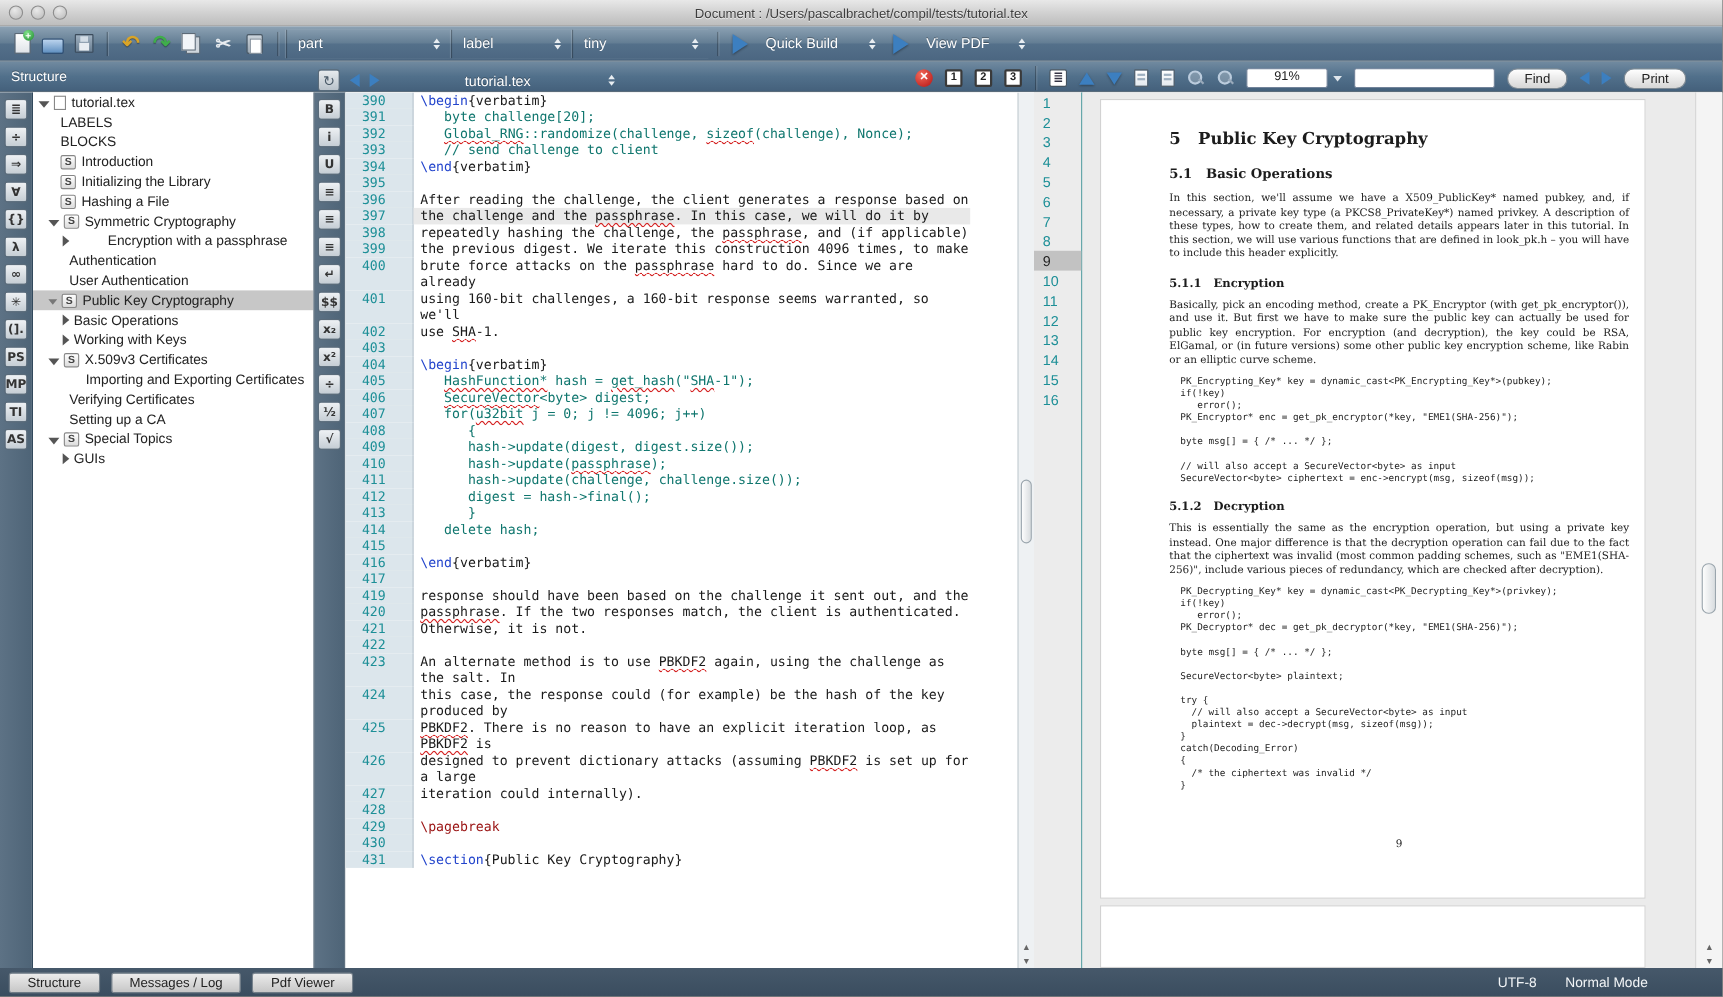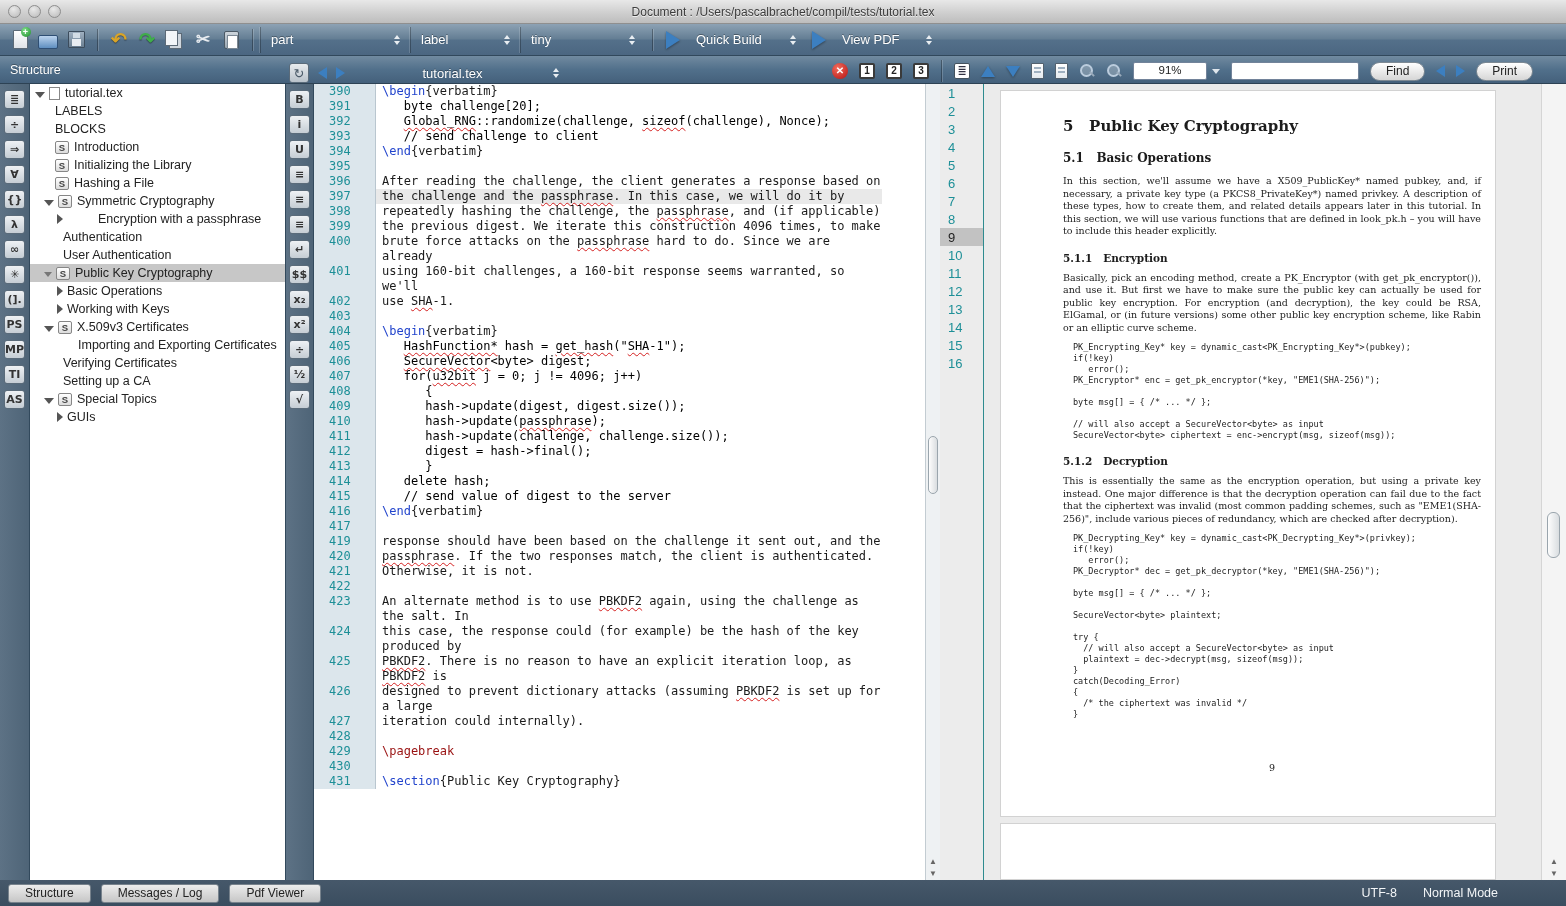--- a/index.html
+++ b/index.html
@@ -107,21 +107,21 @@
   
   .editor{position:absolute;left:314px;top:0;width:626px;height:796px;background:#fff;overflow:hidden;}
   .ecode{font-family:"DejaVu Sans Mono","Liberation Mono",monospace;font-size:12px;line-height:15px;}
   .ln{display:flex;}
   .ln-gut{flex:none;width:62px;background:#dce6ec;border-right:1px solid #b9c6cf;
     color:#1d8f97;padding-left:15px;}
   .ln-txt{flex:none;width:506px;padding-left:6px;white-space:pre-wrap;word-wrap:break-word;color:#1a1a1a;min-height:15px;}
   .ln.hl .ln-txt{background:#e9e9e9;}
   .c-cmd{color:#2244cc;}
   .c-pln{color:#1a1a1a;}
-  .c-vrb{color:#000000;}
+  .c-vrb{color:#0f766e;}
   .c-pbk{color:#991111;}
   .ms{text-decoration:underline wavy #d42020;text-decoration-thickness:1px;text-underline-offset:2px;}
   .escroll{position:absolute;right:0;top:0;width:15px;height:796px;background:#eef1f3;border-left:1px solid #c3ccd2;}
   .thumb{position:absolute;left:2px;width:10px;background:linear-gradient(90deg,#fdfdfd,#d9dde0);
     border:1px solid #9aa5ad;border-radius:6px;}
   .scroll-arrows{position:absolute;left:0;bottom:2px;width:100%;display:flex;flex-direction:column;align-items:center;gap:3px;
     font-size:8px;color:#666;}
 
   
   .pdfgutter{position:absolute;left:940px;top:0;width:44px;height:796px;background:#ececec;
@@ -483,21 +483,20 @@
           <div class="ln">
             <span class="ln-gut">413</span>
             <div class="ln-txt"><span class="c-vrb">      }</span></div>
           </div>
           <div class="ln">
             <span class="ln-gut">414</span>
             <div class="ln-txt"><span class="c-vrb">   delete hash;</span></div>
           </div>
           <div class="ln">
             <span class="ln-gut">415</span>
-            <div class="ln-txt"><span class="c-vrb">   // send value of digest to the server</span></div>
           </div>
           <div class="ln">
             <span class="ln-gut">416</span>
             <div class="ln-txt"><span class="c-cmd">\end</span><span class="c-pln">{verbatim}</span></div>
           </div>
           <div class="ln">
             <span class="ln-gut">417</span>
             <div class="ln-txt">&nbsp;</div>
           </div>
           <div class="ln">

